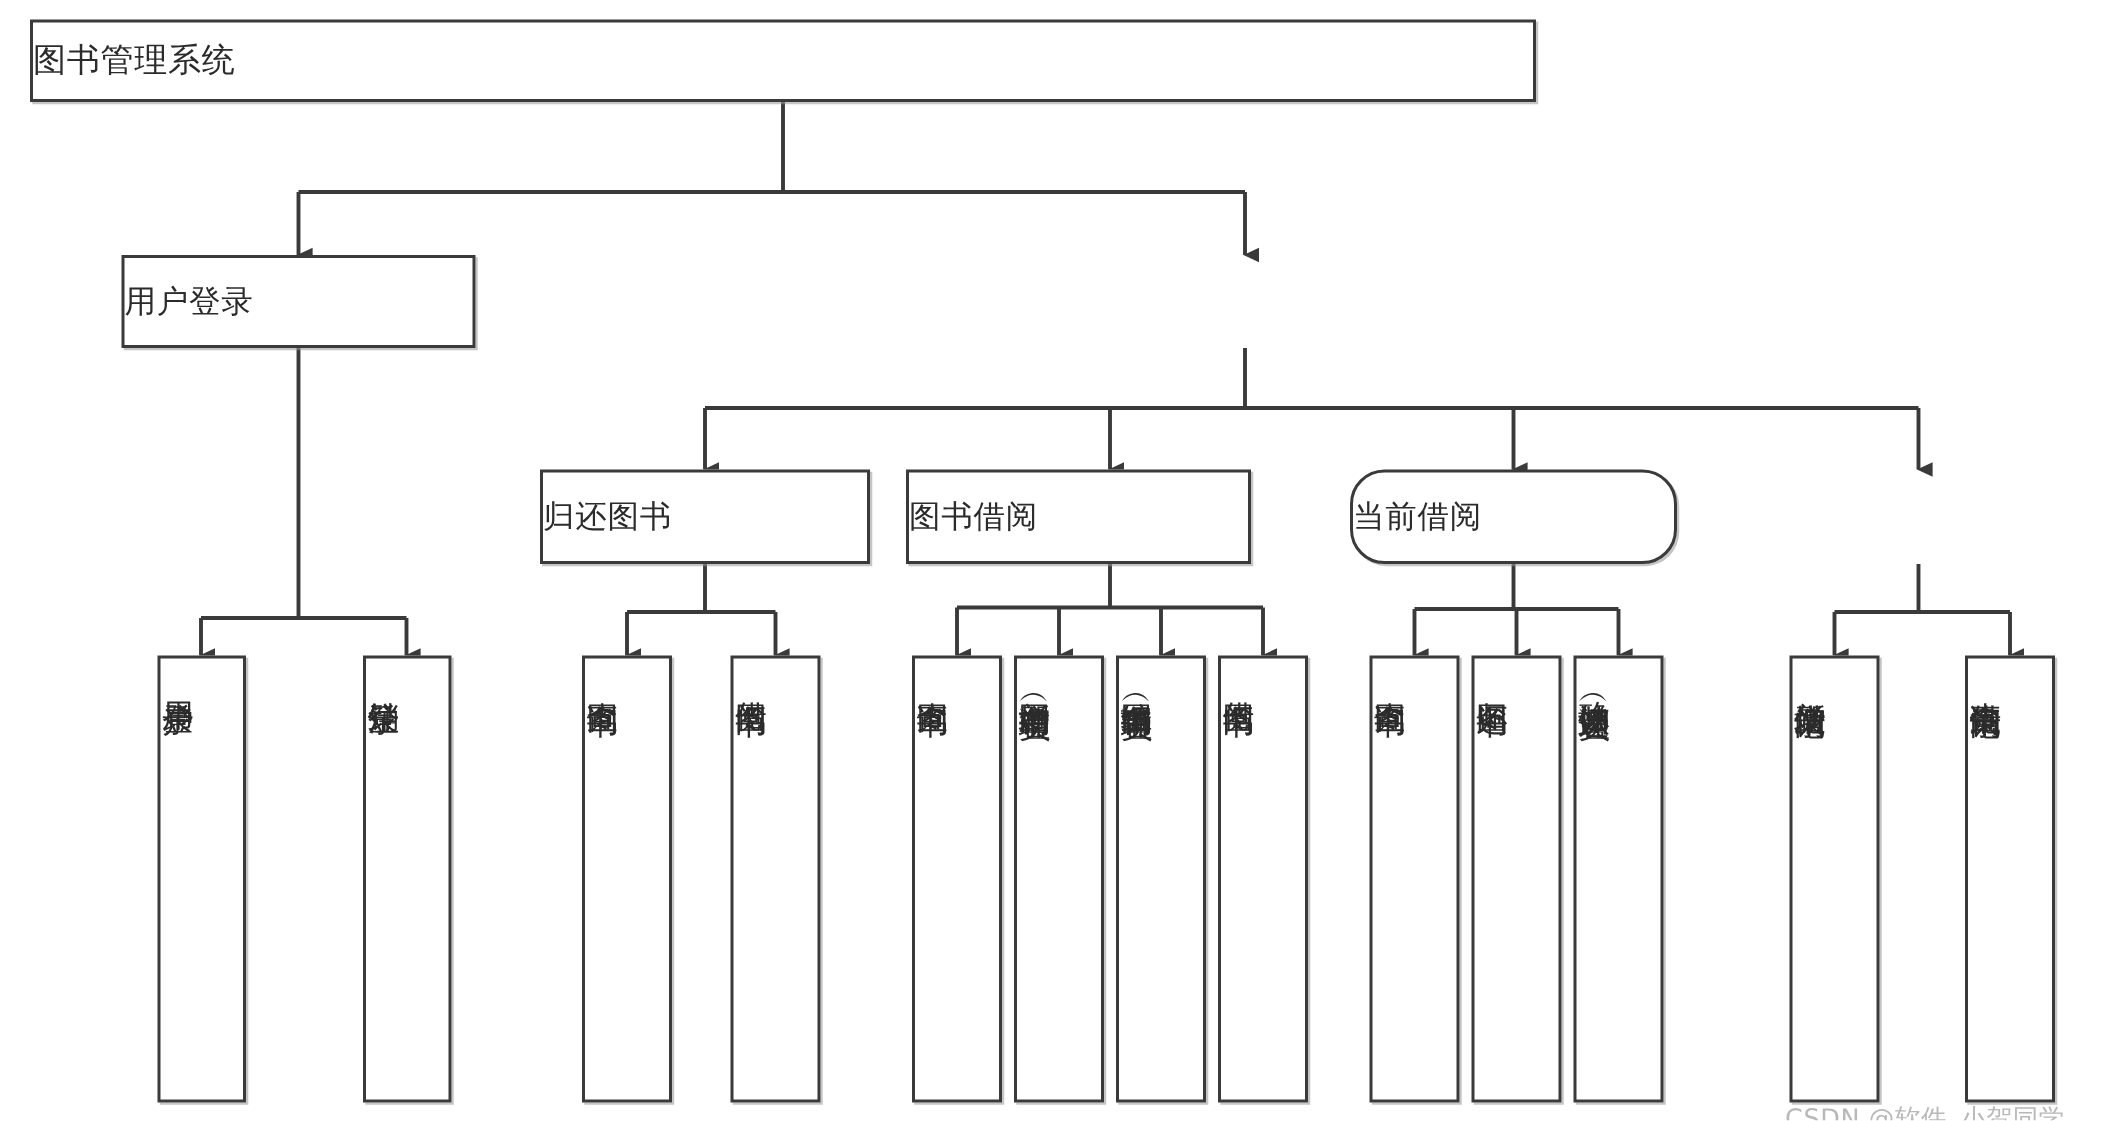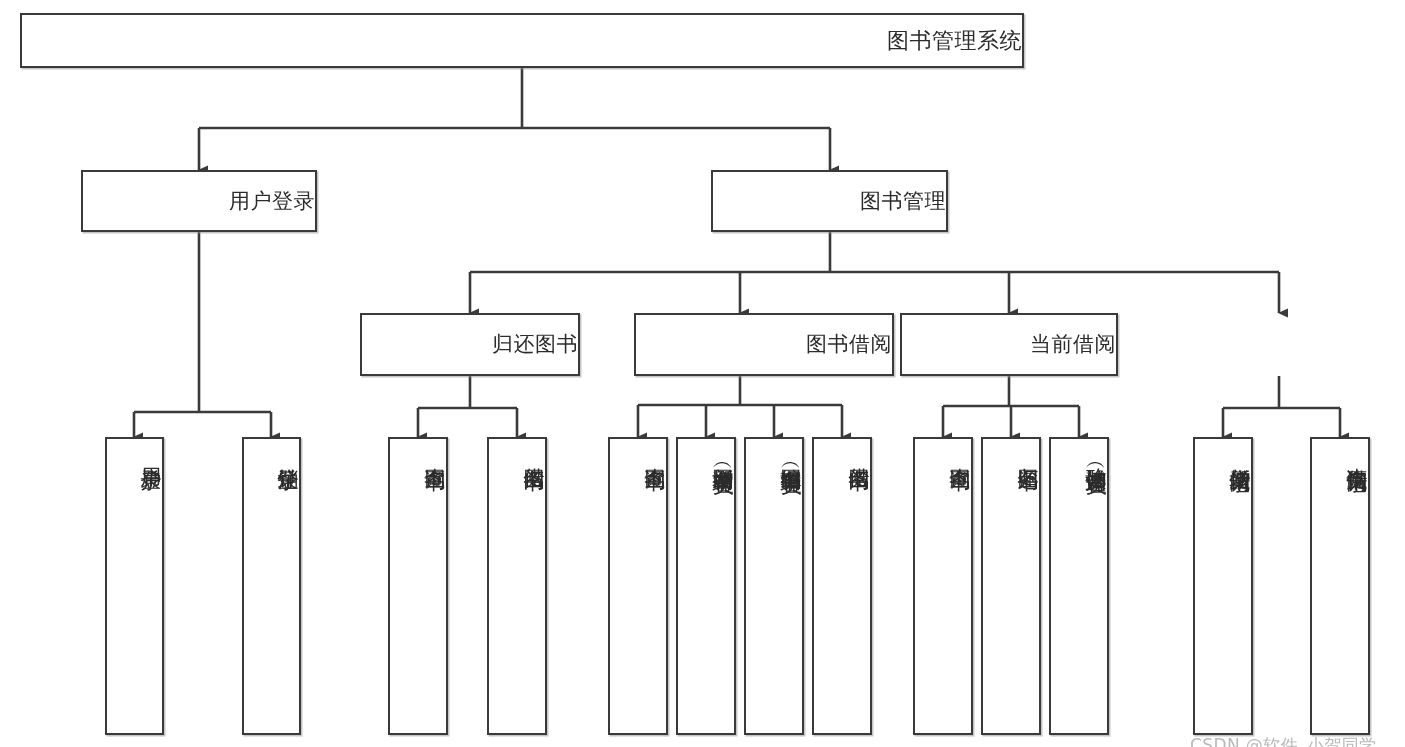--- a/index.html
+++ b/index.html
@@ -27,21 +27,21 @@
     pointer-events: none;
   }
   .node {
     position: absolute;
     box-sizing: border-box;
     background: #ffffff;
     border: 2.5px solid #3a3a3a;
     box-shadow: 1.5px 1.5px 0 0 rgba(150,150,150,0.55);
     display: flex;
     align-items: center;
-    justify-content: flex-end;
+    justify-content: flex-start;
     z-index: 2;
   }
   .node .label {
     color: #2b2b2b;
     font-size: 21px;
     line-height: 1.18;
     letter-spacing: 0.5px;
     white-space: nowrap;
     text-align: center;
   }
@@ -124,31 +124,28 @@
     </g>
   </svg>
 
   <div class="node root" style="left:20px; top:13px; width:1004px; height:55px;">
     <span class="label">图书管理系统</span>
   </div>
 
   <div class="node" style="left:81px; top:170px; width:236px; height:62px;">
     <span class="label">用户登录</span>
   </div>
-  <div class="node" style="left:711px; top:170px; width:237px; height:62px;">
-    <span class="label">图书管理</span>
-  </div>
 
   <div class="node" style="left:360px; top:313px; width:220px; height:63px;">
     <span class="label">归还图书</span>
   </div>
-  <div class="node" style="left:634px; top:313px; width:260px; height:63px;">
+  <div class="node" style="left:604px; top:313px; width:230px; height:63px;">
     <span class="label">图书借阅</span>
   </div>
-  <div class="node" style="left:900px; top:313px; width:218px; height:63px;">
+  <div class="node" style="left:900px; top:313px; width:218px; height:63px;border-radius:23px;">
     <span class="label">当前借阅</span>
   </div>
 
   <div class="node vertical" style="left:105px; top:437px; width:59px; height:298px;">
     <span class="label">用户登录</span>
   </div>
   <div class="node vertical" style="left:242px; top:437px; width:59px; height:298px;">
     <span class="label">注销登录</span>
   </div>
 

